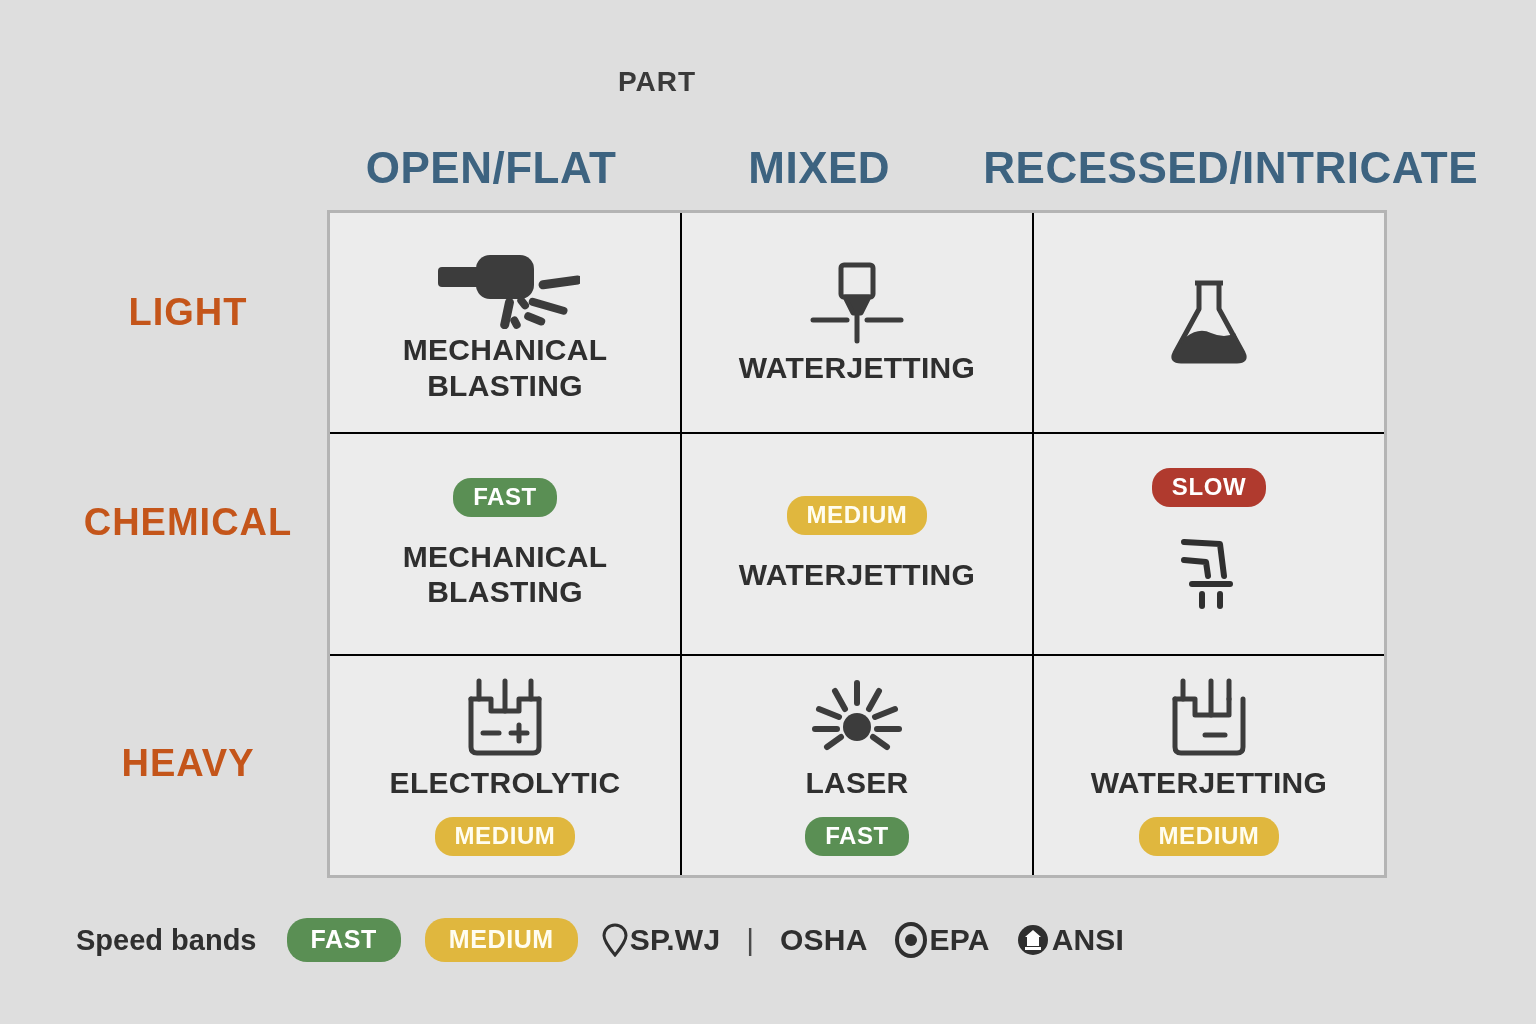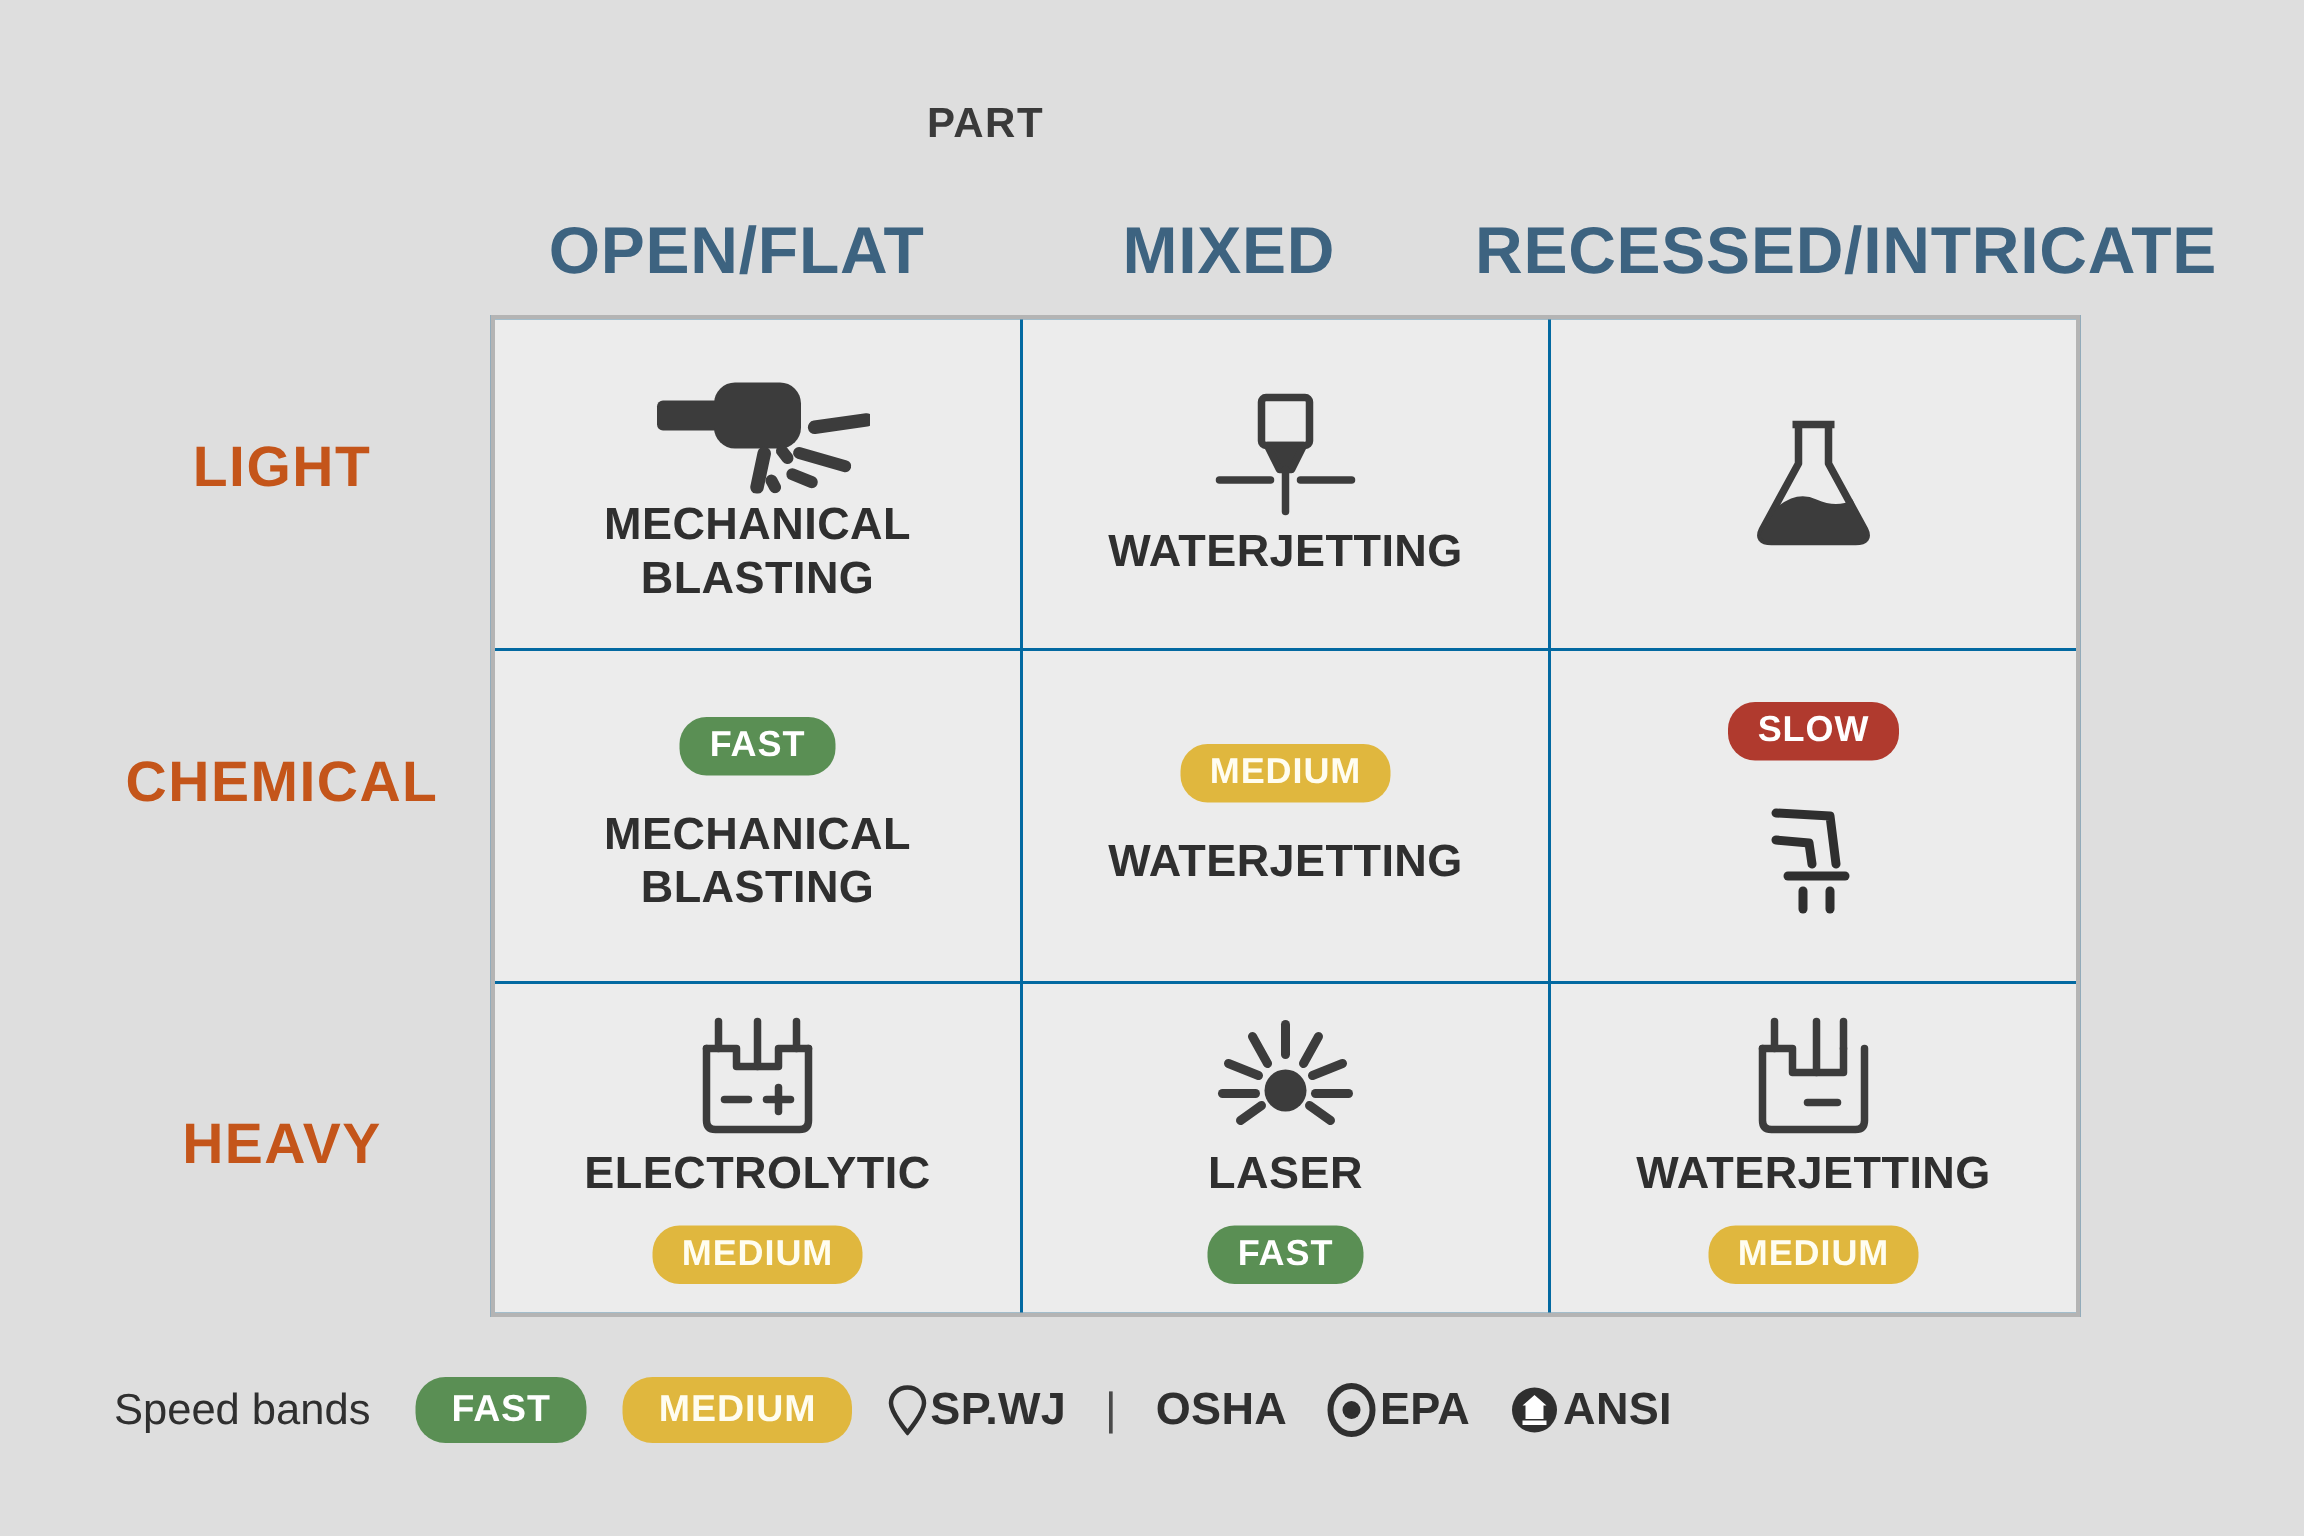--- a/index.html
+++ b/index.html
@@ -67,21 +67,21 @@
     position: absolute;
     left: 327px;
     top: 210px;
     width: 1060px;
     height: 668px;
     box-sizing: border-box;
     border: 3px solid #b4b4b4;
     display: grid;
     grid-template-columns: 1fr 1fr 1fr;
     grid-template-rows: 1fr 1fr 1fr;
-    background: #0369a1;
+    background: #000000;
     gap: 2px;
   }
   .cell {
     background: #ececec;
     position: relative;
     display: flex;
     flex-direction: column;
     align-items: center;
     justify-content: center;
     padding: 10px 8px;
@@ -129,21 +129,21 @@
   #legend {
     position: absolute;
     left: 76px;
     top: 912px;
     display: flex;
     align-items: center;
     height: 56px;
   }
   #legend-title {
     font-size: 29px;
-    font-weight: normal;
+    font-weight: bold;
     color: #2f2f2f;
     margin-right: 30px;
   }
   #legend .badge {
     font-size: 25px;
     padding: 9px 24px 10px 24px;
     border-radius: 20px;
     margin-right: 24px;
   }
   .legend-item {

